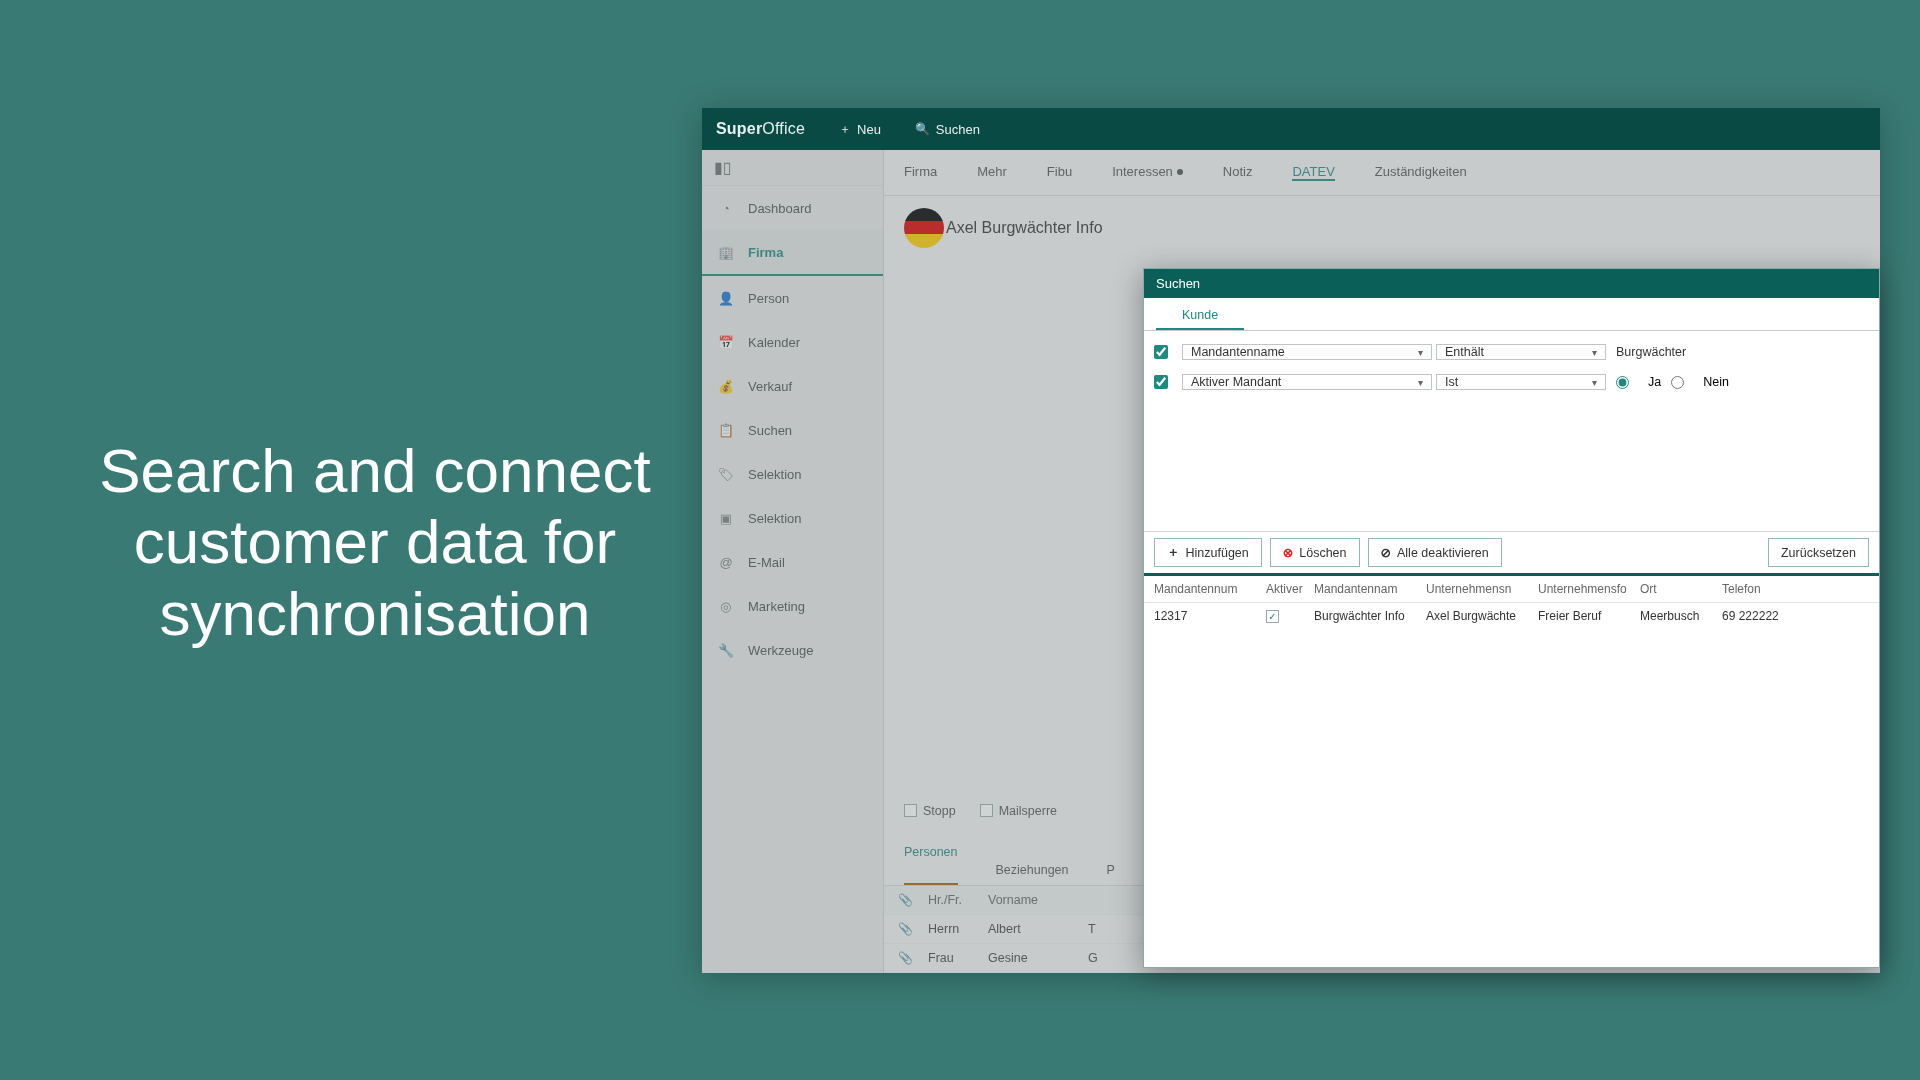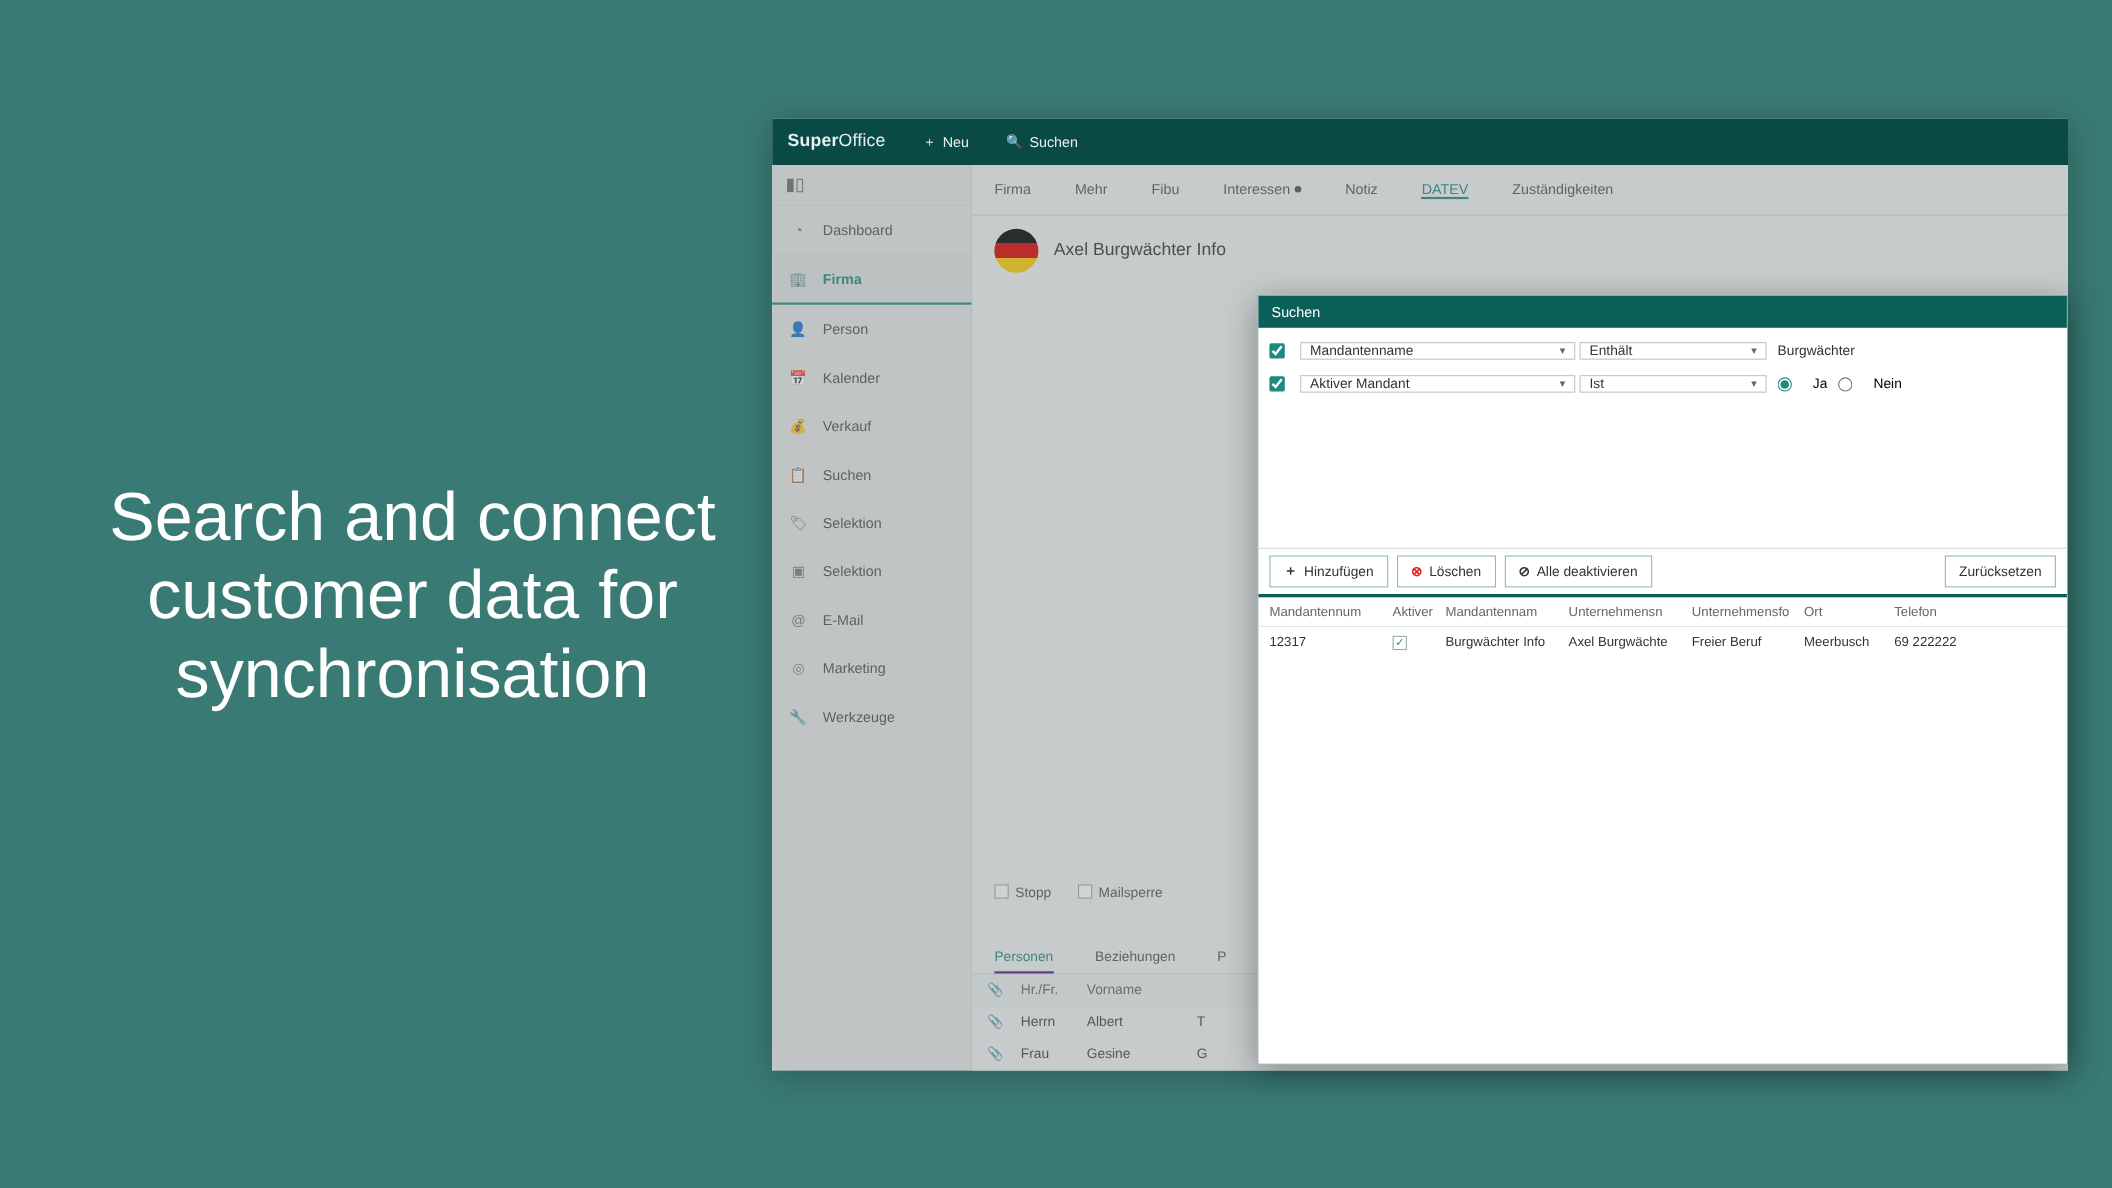--- a/index.html
+++ b/index.html
@@ -105,21 +105,21 @@
   border-bottom: 1px solid #d6d8d8;
   background: #f2f3f3;
 }
 .firm-tab { cursor: pointer; padding-bottom: 2px; display: inline-flex; align-items: center; gap: 4px; }
 .firm-tab.active { color: #1e8a7f; border-bottom: 2px solid #1e8a7f; padding-bottom: 0; }
 .firm-tab .dot { width: 6px; height: 6px; border-radius: 50%; background: #4b5151; display: inline-block; }
 
 .firm-header {
   display: flex;
   align-items: center;
-  gap: 14px;
+  gap: 2px;
   padding: 12px 20px 8px;
 }
 .flag {
   width: 40px; height: 40px; border-radius: 50%;
   background: linear-gradient(#000 0 33%, #d00 33% 66%, #ffce00 66% 100%);
 }
 .firm-title { font-size: 16px; color: #333; }
 
 .firm-flags {
   display: flex;
@@ -136,21 +136,21 @@
   gap: 38px;
   padding: 0 20px;
   height: 34px;
   align-items: flex-end;
   font-size: 12.5px;
   color: #555;
   border-bottom: 1px solid #d6d8d8;
   margin-top: 10px;
 }
 .sub-tab { cursor: pointer; padding-bottom: 8px; }
-.sub-tab.active { color: #1e8a7f; border-bottom: 2px solid #4c1d95; padding-bottom: 6px; }
+.sub-tab.active { color: #1e8a7f; border-bottom: 2px solid #a16207; padding-bottom: 24px; }
 
 .ptable { font-size: 12.5px; color: #444; }
 .ptable .prow { display: grid; grid-template-columns: 30px 60px 100px 30px; padding: 7px 14px; border-bottom: 1px solid #e9ebeb; align-items: center; }
 .ptable .prow.head { background: #eceeee; color: #666; font-weight: 500; }
 .clip { color: #8a8f8f; font-size: 12px; }
 
 .dim-overlay {
   position: absolute; inset: 0;
   background: rgba(120,128,128,0.35);
   z-index: 5;
@@ -376,20 +376,23 @@
           <span>Frau</span>
           <span>Gesine</span>
           <span>G</span>
         </div>
       </div>
     </div>
 
     <div class="search-dlg">
       <div class="dlg-title">Suchen</div>
 
+      <div class="dlg-tabs">
+        <span class="dlg-tab">Kunde</span>
+      </div>
 
       <div class="crit-zone">
         <div class="crit-row">
           <input type="checkbox" class="cchk" checked="" style="">
           <div class="csel">
               <span>Mandantenname</span>
               <span class="chev">▾</span>
             </div>
           <div class="csel">
               <span>Enthält</span>

